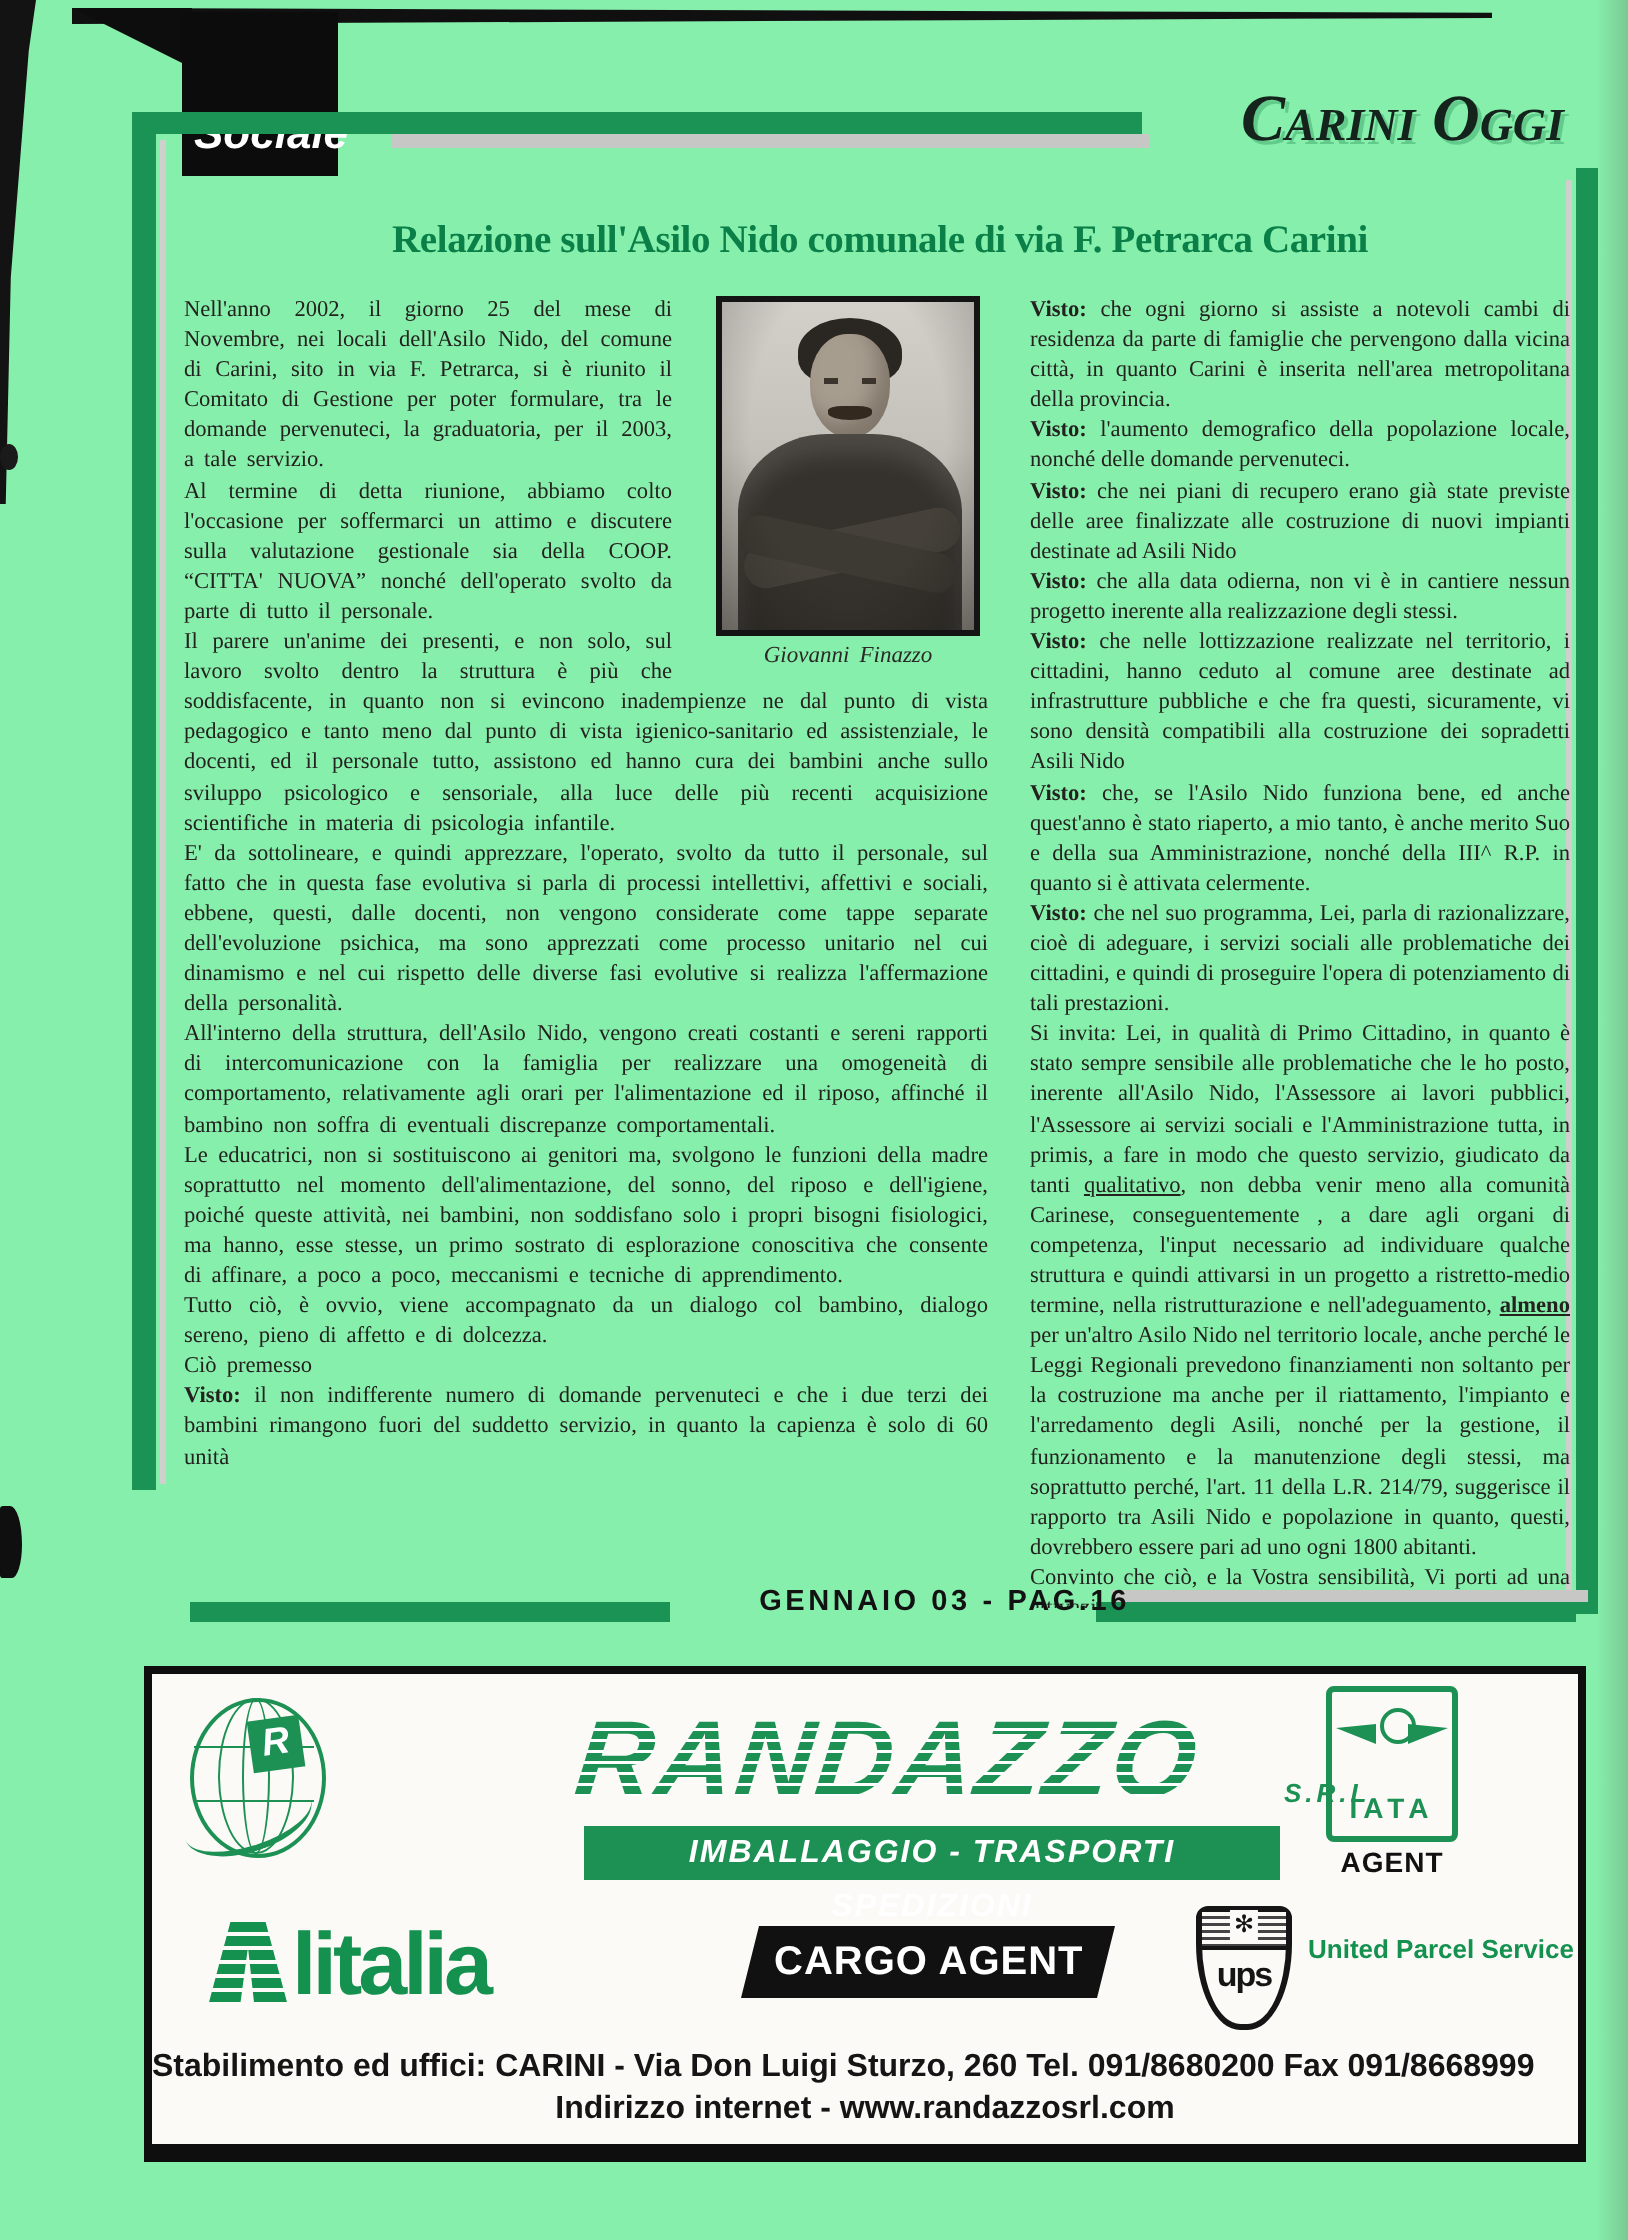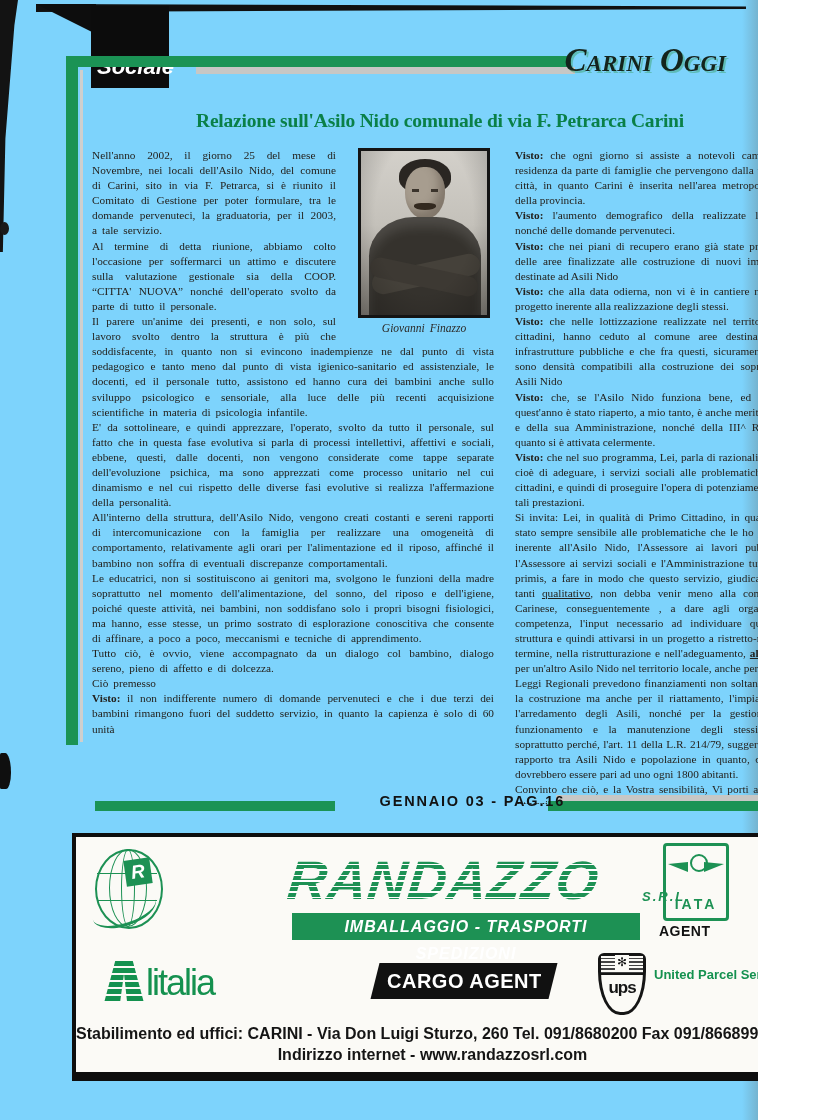--- a/index.html
+++ b/index.html
@@ -1,21 +1,20 @@
 <!DOCTYPE html>
 <html><head>
 <meta charset="utf-8">
 <style>
   html,body{margin:0;padding:0;}
   .page{
-    position:relative; width:746px; height:1120px;
-    background:#7dd3fc; overflow:hidden;
+    position:relative; width:814px; height:1120px;
+    background:#86efac; overflow:hidden;
     font-family:"Liberation Serif", serif;
     color:#24221e;
-    padding-left:12px;
   }
   
   .scan-strip{position:absolute;left:0;top:0;width:18px;height:252px;background:#131313;
     clip-path:polygon(0 0,100% 0,80% 10%,30% 55%,16% 100%,0 100%);}
   .scan-blob{position:absolute;left:0;top:753px;width:11px;height:36px;background:#0f0f0f;border-radius:2px 70% 60% 2px;}
   .scan-dot{position:absolute;left:0;top:222px;width:9px;height:13px;background:#1a1a1a;border-radius:50%;}
   .top-edge{position:absolute;left:36px;top:4px;width:710px;height:8px;background:#101010;
     clip-path:polygon(0 0,100% 30%,100% 62%,0 100%);}
   .corner-wedge{position:absolute;left:36px;top:4px;width:60px;height:30px;background:#0d0d0d;
     clip-path:polygon(0 0,100% 0,100% 100%);}
@@ -93,28 +92,28 @@
     color:#fff;font-family:"Liberation Sans",sans-serif;font-weight:bold;font-style:italic;
     font-size:16px;letter-spacing:1px;text-align:center;line-height:27px;}
   
   .iata{position:absolute;left:587px;top:6px;width:66px;height:78px;border:3px solid #1d9154;border-radius:4px;box-sizing:border-box;}
   .iata .orb{position:absolute;left:24px;top:8px;width:14px;height:14px;border:2px solid #1d9154;border-radius:50%;}
   .iata .wingL,.iata .wingR{position:absolute;top:16px;width:20px;height:10px;background:#1d9154;}
   .iata .wingL{left:2px;clip-path:polygon(0 20%,100% 0,100% 100%);}
   .iata .wingR{right:2px;clip-path:polygon(0 0,100% 20%,0 100%);}
   .iata .iata-txt{position:absolute;left:0;bottom:6px;width:100%;text-align:center;color:#1d9154;
     font-family:"Liberation Sans",sans-serif;font-weight:bold;font-size:14px;letter-spacing:3px;}
-  .agent{position:absolute;left:583px;top:86px;width:74px;color:#111;
+  .agent{position:absolute;left:583px;top:86px;width:74px;text-align:center;color:#111;
     font-family:"Liberation Sans",sans-serif;font-size:14px;font-weight:bold;letter-spacing:0.5px;}
   
   .alitalia{position:absolute;left:28px;top:120px;height:46px;display:flex;align-items:flex-end;}
   .ali-a{width:40px;height:42px;margin-right:2px;
     background:repeating-linear-gradient(180deg,#14914f 0 5px,#fbfaf6 5px 7px);
     clip-path:polygon(28% 0,72% 0,100% 100%,58% 100%,50% 30%,40% 100%,0 100%);}
-  .ali-txt{font-family:"Liberation Sans",sans-serif;font-weight:400;font-size:36px;line-height:40px;
+  .ali-txt{font-family:"Liberation Sans",sans-serif;font-weight:700;font-size:44px;line-height:40px;
     letter-spacing:-2px;color:#14914f;margin-top:22px;}
   
   .cargo{position:absolute;left:299px;top:126px;width:178px;height:36px;background:#111;transform:skewX(-14deg);
     color:#fff;font-family:"Liberation Sans",sans-serif;font-weight:bold;font-size:20px;text-align:center;line-height:36px;}
   .cargo span{display:inline-block;transform:skewX(14deg);letter-spacing:0.5px;}
   
   .ups-shield{position:absolute;left:522px;top:116px;width:48px;height:62px;border:3px solid #151515;box-sizing:border-box;
     border-radius:6px 6px 46% 46%/6px 6px 70% 70%;background:#fbfaf6;}
   .ups-band{position:absolute;left:0;top:0;width:100%;height:17px;border-bottom:2px solid #151515;
     background:repeating-linear-gradient(180deg,#fbfaf6 0 2px,#444 2px 3.5px);}
@@ -176,21 +175,21 @@
       <p>E' da sottolineare, e quindi apprezzare, l'operato, svolto da tutto il personale, sul fatto che in questa fase evolutiva si parla di processi intellettivi, affettivi e sociali, ebbene, questi, dalle docenti, non vengono considerate come tappe separate dell'evoluzione psichica, ma sono apprezzati come processo unitario nel cui dinamismo e nel cui rispetto delle diverse fasi evolutive si realizza l'affermazione della personalità.</p>
       <p>All'interno della struttura, dell'Asilo Nido, vengono creati costanti e sereni rapporti di intercomunicazione con la famiglia per realizzare una omogeneità di comportamento, relativamente agli orari per l'alimentazione ed il riposo, affinché il bambino non soffra di eventuali discrepanze comportamentali.</p>
       <p>Le educatrici, non si sostituiscono ai genitori ma, svolgono le funzioni della madre soprattutto nel momento dell'alimentazione, del sonno, del riposo e dell'igiene, poiché queste attività, nei bambini, non soddisfano solo i propri bisogni fisiologici, ma hanno, esse stesse, un primo sostrato di esplorazione conoscitiva che consente di affinare, a poco a poco, meccanismi e tecniche di apprendimento.</p>
       <p>Tutto ciò, è ovvio, viene accompagnato da un dialogo col bambino, dialogo sereno, pieno di affetto e di dolcezza.</p>
       <p>Ciò premesso</p>
       <p><b class="lbl">Visto:</b><span> il non indifferente numero di domande pervenuteci e che i due terzi dei bambini rimangono fuori del suddetto servizio, in quanto la capienza è solo di 60 unità</span></p>
     </div>
 
     <div class="right-col">
       <p><b class="lbl">Visto:</b><span> che ogni giorno si assiste a notevoli cambi di residenza da parte di famiglie che pervengono dalla vicina città, in quanto Carini è inserita nell'area metropolitana della provincia.</span></p>
-      <p><b class="lbl">Visto:</b><span> l'aumento demografico della realizzate locale, nonché delle domande pervenuteci.</span></p>
+      <p><b class="lbl">Visto:</b><span> l'aumento demografico della popolazione locale, nonché delle domande pervenuteci.</span></p>
       <p><b class="lbl">Visto:</b><span> che nei piani di recupero erano già state previste delle aree finalizzate alle costruzione di nuovi impianti destinate ad Asili Nido</span></p>
       <p><b class="lbl">Visto:</b><span> che alla data odierna, non vi è in cantiere nessun progetto inerente alla realizzazione degli stessi.</span></p>
       <p><b class="lbl">Visto:</b><span> che nelle lottizzazione realizzate nel territorio, i cittadini, hanno ceduto al comune aree destinate ad infrastrutture pubbliche e che fra questi, sicuramente, vi sono densità compatibili alla costruzione dei sopradetti Asili Nido</span></p>
       <p><b class="lbl">Visto:</b><span> che, se l'Asilo Nido funziona bene, ed anche quest'anno è stato riaperto, a mio tanto, è anche merito Suo e della sua Amministrazione, nonché della III^ R.P. in quanto si è attivata celermente.</span></p>
       <p><b class="lbl">Visto:</b><span> che nel suo programma, Lei, parla di razionalizzare, cioè di adeguare, i servizi sociali alle problematiche dei cittadini, e quindi di proseguire l'opera di potenziamento di tali prestazioni.</span></p>
       <p><span>Si invita: Lei, in qualità di Primo Cittadino, in quanto è stato sempre sensibile alle problematiche che le ho posto, inerente all'Asilo Nido, l'Assessore ai lavori pubblici, l'Assessore ai servizi sociali e l'Amministrazione tutta, in primis, a fare in modo che questo servizio, giudicato da tanti </span><span class="u">qualitativo</span><span>, non debba venir meno alla comunità Carinese, conseguentemente , a dare agli organi di competenza, l'input necessario ad individuare qualche struttura e quindi attivarsi in un progetto a ristretto-medio termine, nella ristrutturazione e nell'adeguamento, </span><span class="bu">almeno</span><span> per un'altro Asilo Nido nel territorio locale, anche perché le Leggi Regionali prevedono finanziamenti non soltanto per la costruzione ma anche per il riattamento, l'impianto e l'arredamento degli Asili, nonché per la gestione, il funzionamento e la manutenzione degli stessi, ma soprattutto perché, l'art. 11 della L.R. 214/79, suggerisce il rapporto tra Asili Nido e popolazione in quanto, questi, dovrebbero essere pari ad uno ogni 1800 abitanti.</span></p>
       <p>Convinto che ciò, e la Vostra sensibilità, Vi porti ad una attivazione immediata, porgo, fin da subito, sinceri ringraziamenti</p>
 
     </div>
   </div>

